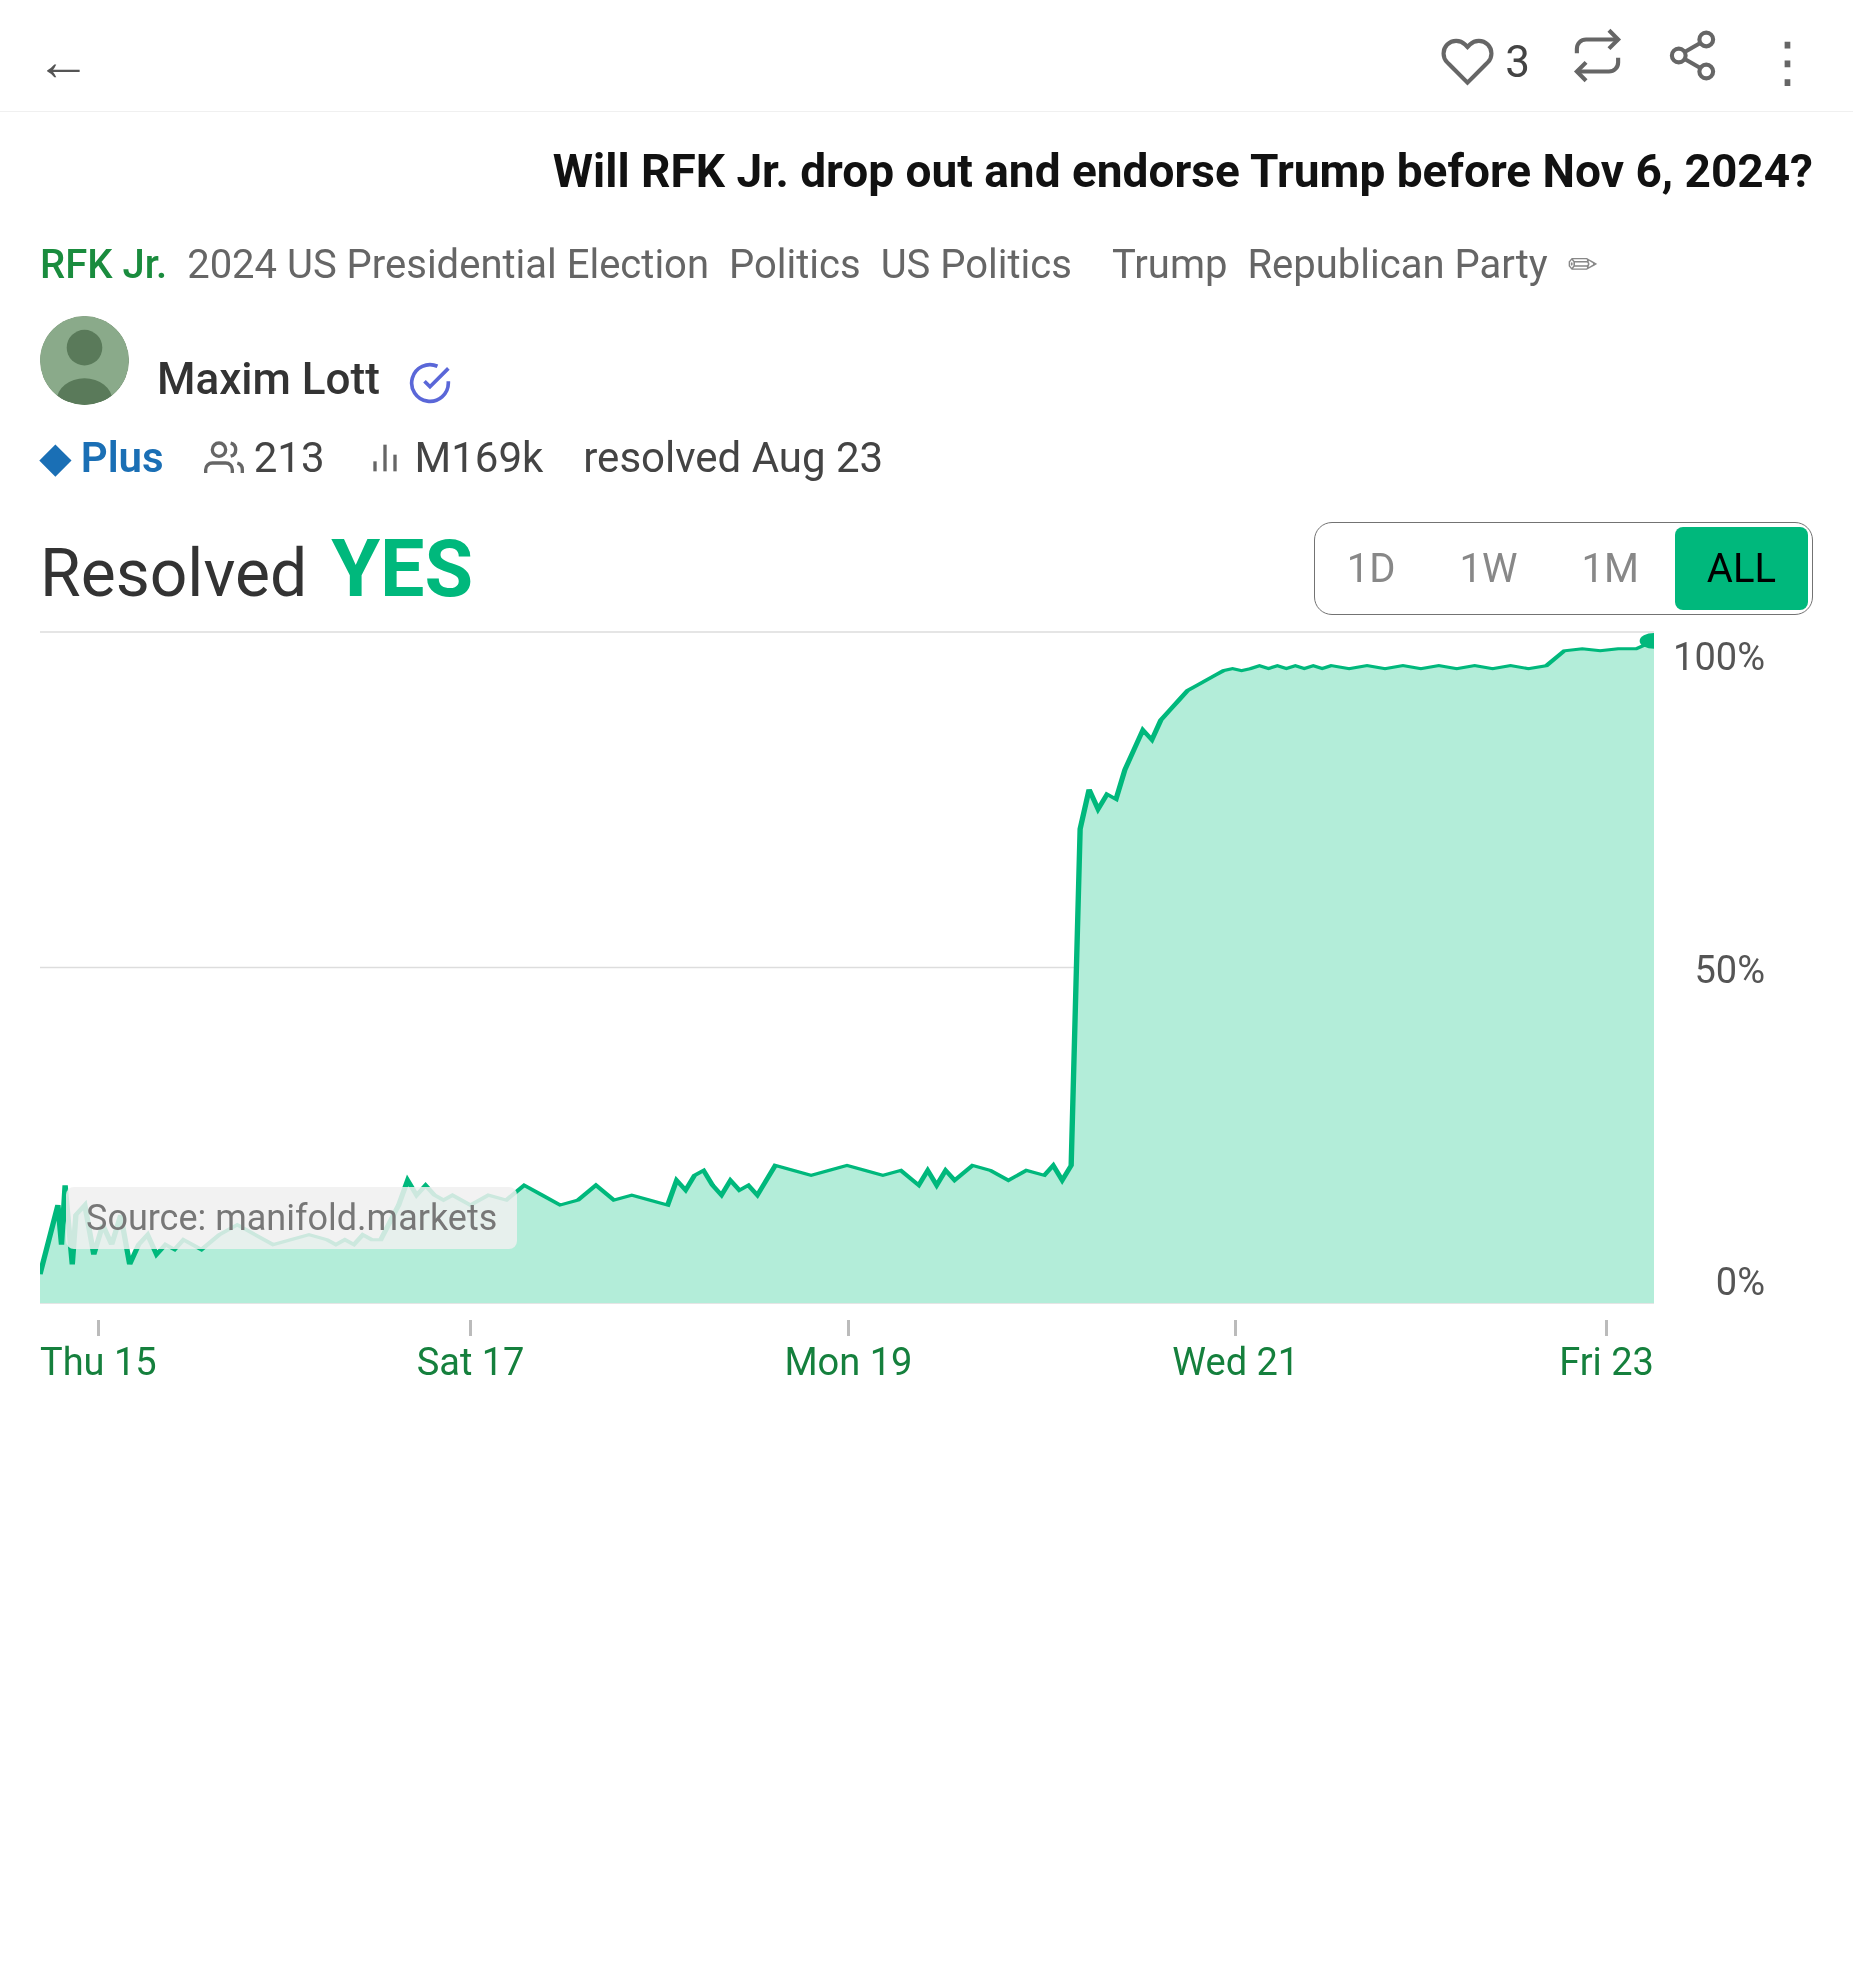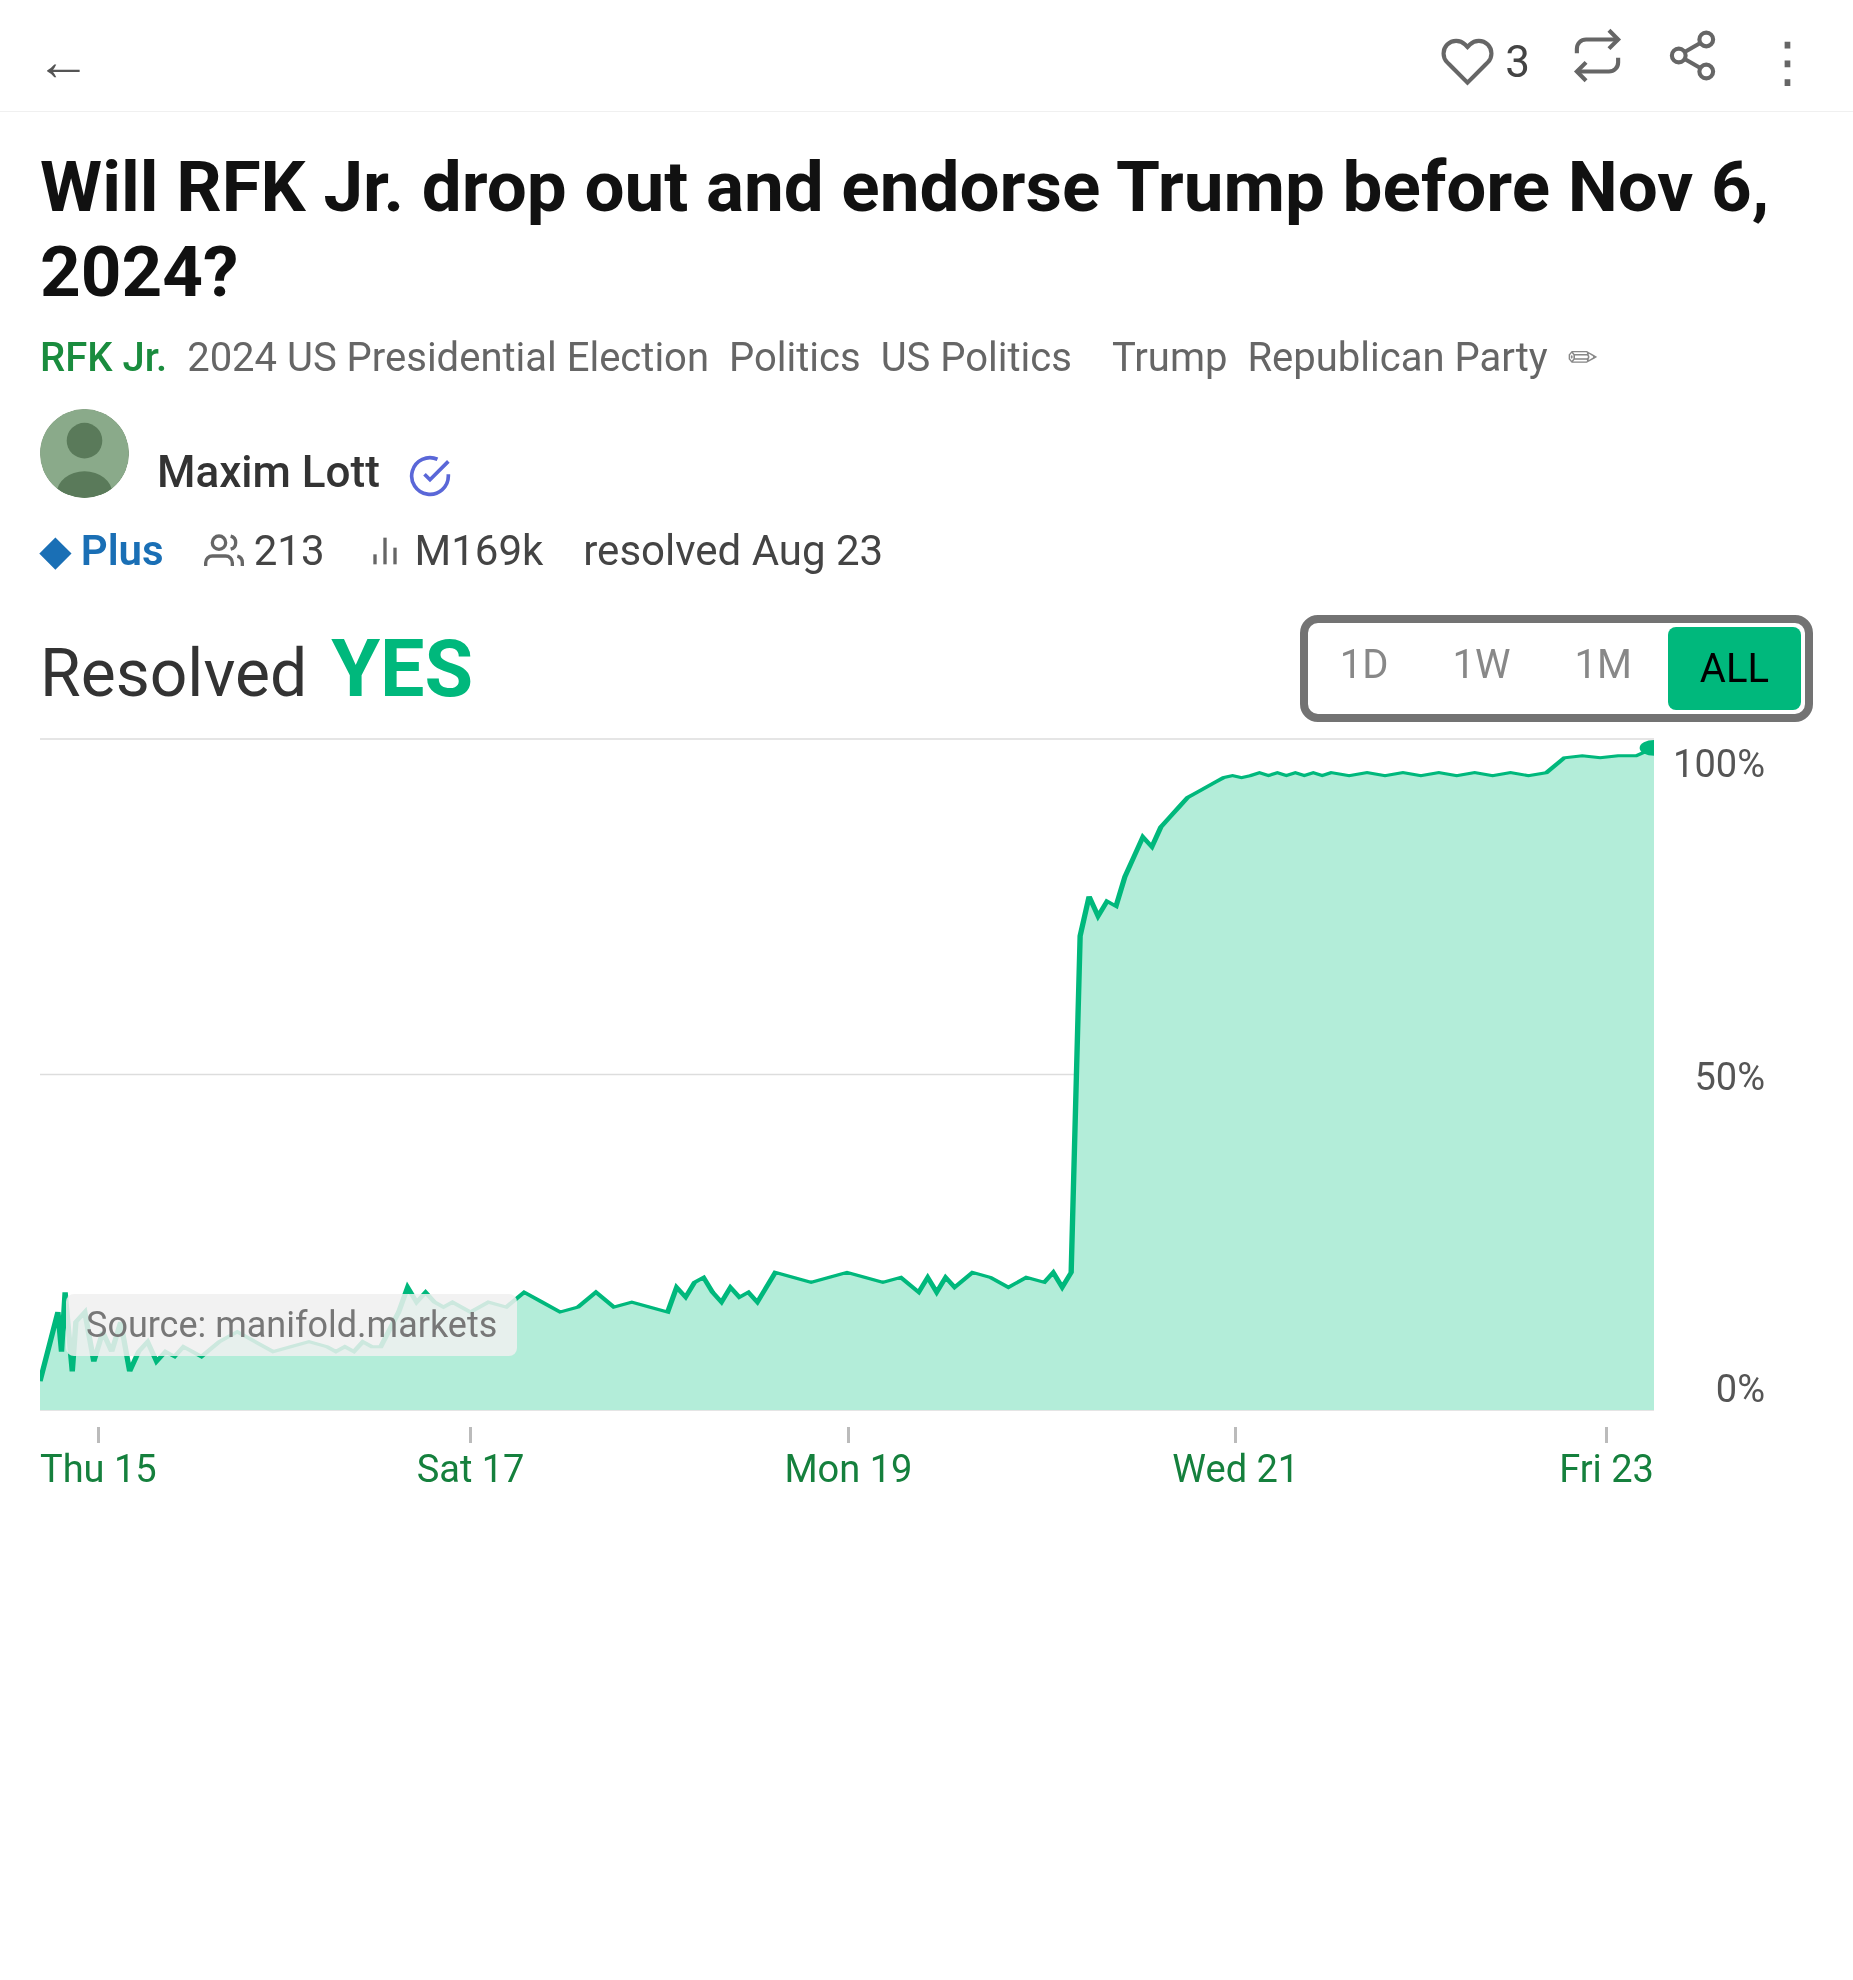--- a/index.html
+++ b/index.html
@@ -47,25 +47,26 @@
     }
     .retweet-btn, .share-btn, .more-btn {
       font-size: 48px;
       color: #555;
       cursor: pointer;
     }
     .content {
       padding: 32px 40px 0 40px;
     }
     .title {
-      font-size: 71px;
+      font-size: 46px;
       font-weight: 700;
       color: #111;
       line-height: 1.2;
-      margin-bottom: 20px;
+      margin-bottom: 42px;
+      text-align: right;
     }
     .tags {
       display: flex;
       flex-wrap: wrap;
       gap: 12px 20px;
       margin-bottom: 28px;
       align-items: center;
     }
     .tag {
       font-size: 40px;
@@ -154,22 +155,22 @@
       font-weight: 400;
     }
     .resolved-yes {
       font-size: 79px;
       font-weight: 700;
       color: #00b87c;
       margin-left: 20px;
     }
     .time-selector {
       display: flex;
-      align-items: flex-start;
-      border: 8px solid #737373;
+      align-items: center;
+      border: 1px solid #737373;
       border-radius: 18px;
       overflow: hidden;
       background: #fff;
     }
     .time-btn {
       padding: 18px 32px;
       font-size: 40px;
       color: #888;
       cursor: pointer;
       background: transparent;

